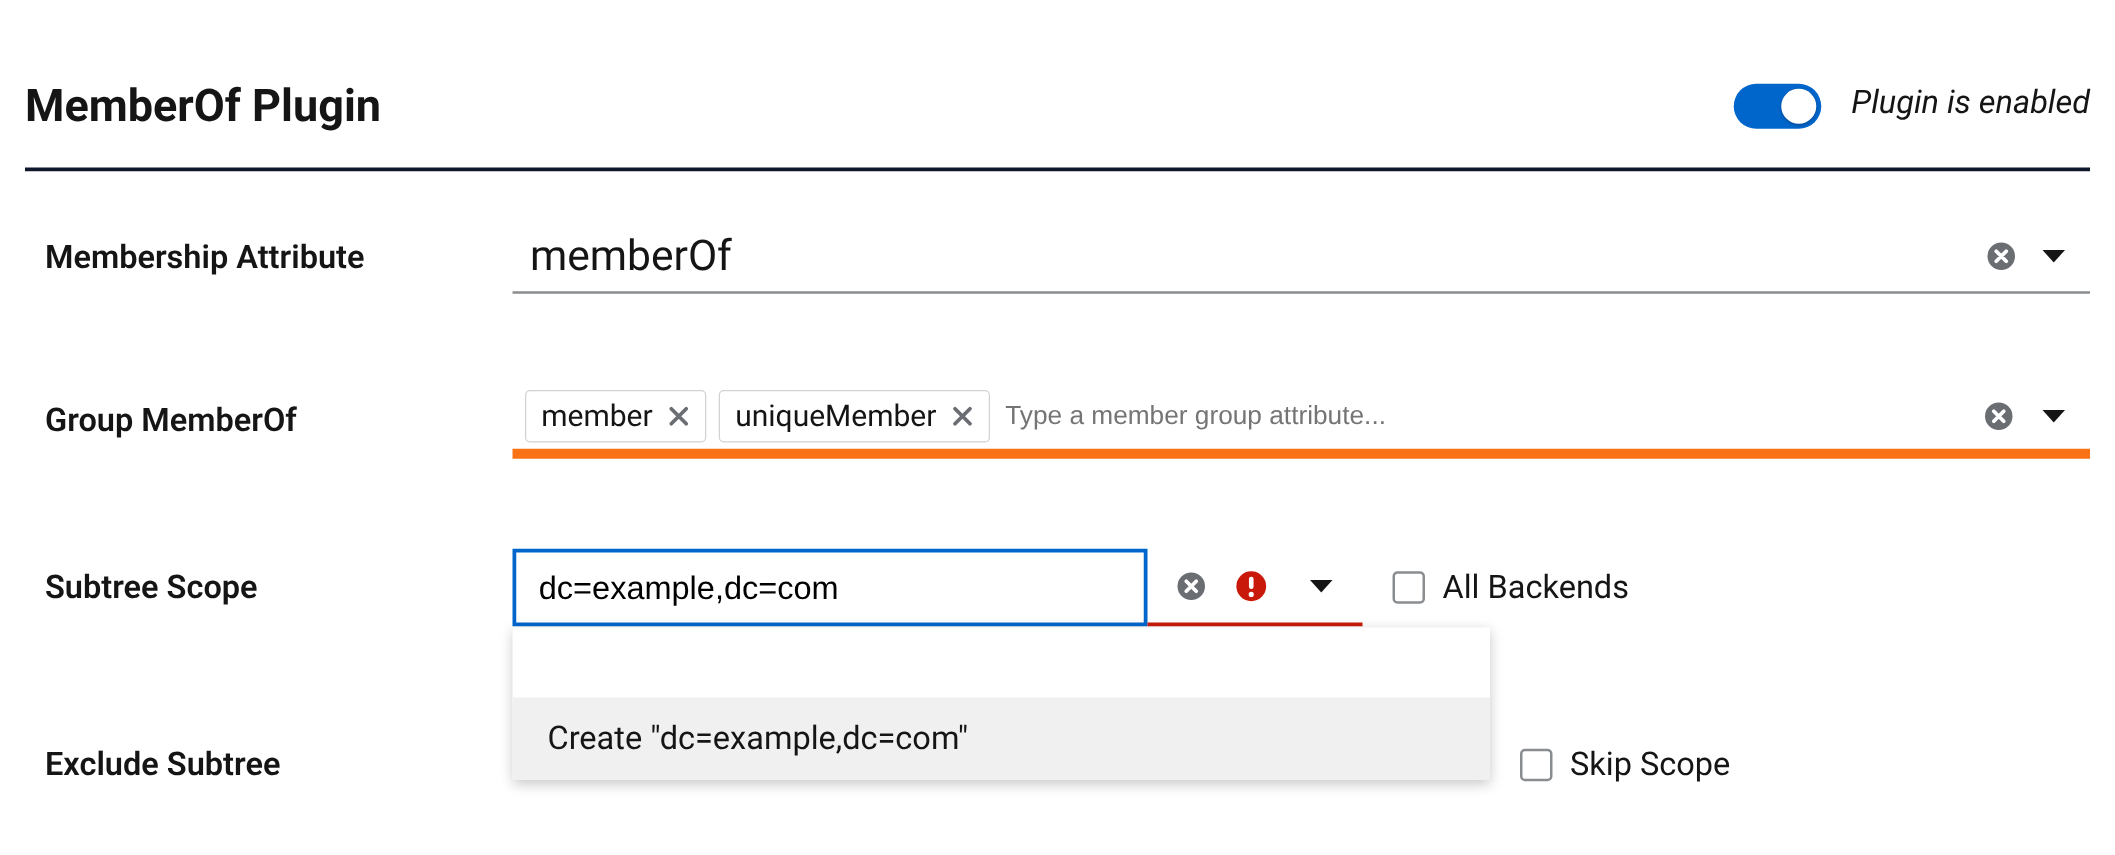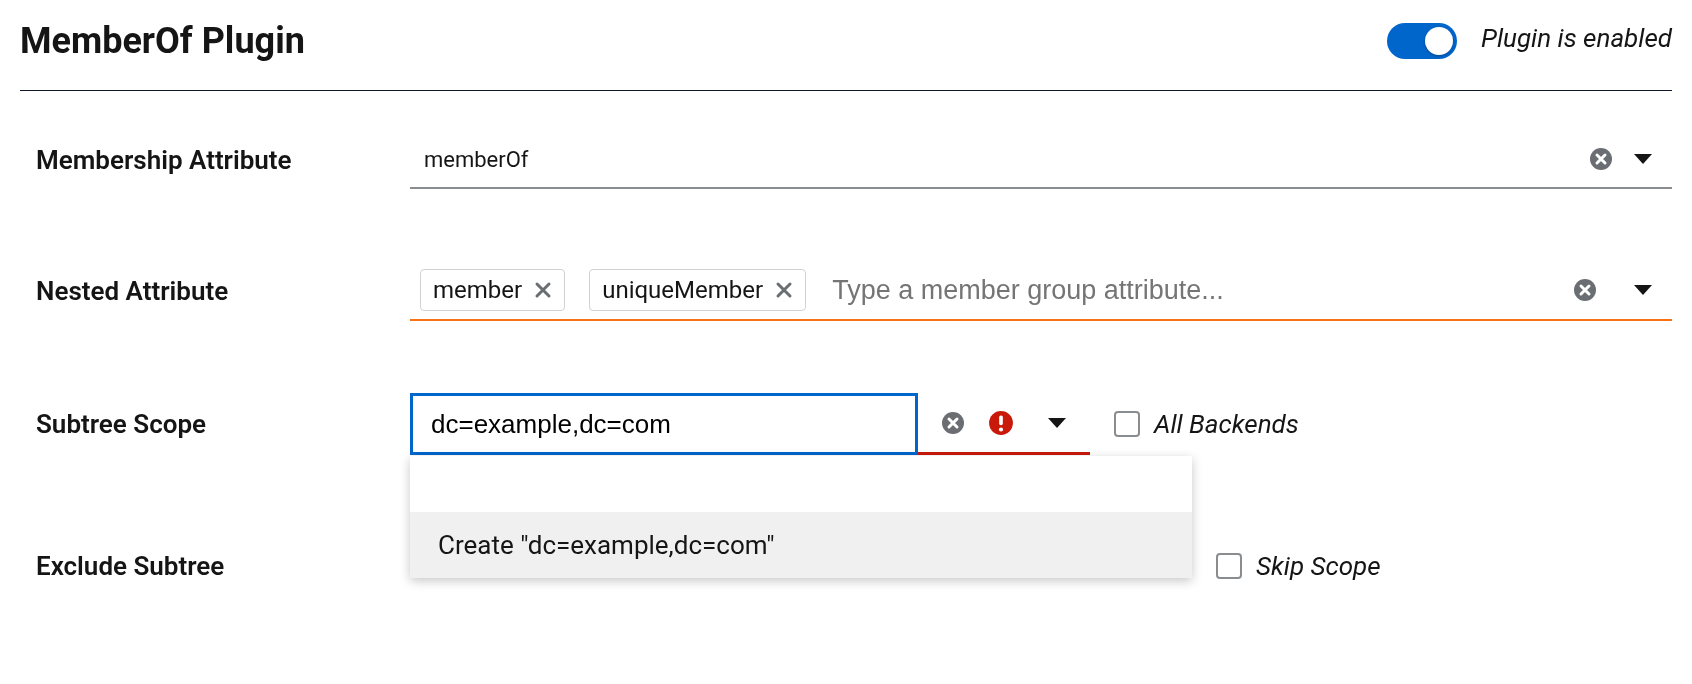--- a/index.html
+++ b/index.html
@@ -9,22 +9,23 @@
     font-family: -apple-system, BlinkMacSystemFont, "Segoe UI", Roboto, "Helvetica Neue", Arial, sans-serif;
     background: #fff;
     color: #151515;
     font-size: 24px;
   }
   .header {
     display: flex;
     justify-content: space-between;
     align-items: center;
     padding-bottom: 28px;
-    border-bottom: 1px solid #0f172a;
+    border-bottom: 3px solid #0f172a;
     margin-bottom: 40px;
+    margin-top: 44px;
   }
   .page-title {
     font-size: 36px;
     font-weight: 700;
     margin: 0;
   }
   .header-right {
     display: flex;
     align-items: flex-start;
     gap: 24px;
@@ -76,21 +77,21 @@
   .select-like {
     display: flex;
     align-items: center;
     border-bottom: 2px solid #8a8d90;
     padding: 10px 14px;
     height: 58px;
     gap: 8px;
   }
   .select-value {
     flex: 1;
-    font-size: 22px;
+    font-size: 34px;
     color: #151515;
   }
   .icon-clear {
     width: 26px;
     height: 26px;
     cursor: pointer;
     display: flex;
     align-items: center;
     justify-content: center;
   }
@@ -103,42 +104,42 @@
     border-top: 10px solid #151515;
     margin-left: 12px;
     margin-right: 6px;
     cursor: pointer;
   }
 
   
   .tags-input {
     display: flex;
     align-items: center;
-    border-bottom: 2px solid #f97316;
+    border-bottom: 8px solid #f97316;
     padding: 6px 14px 6px 10px;
     height: 60px;
-    gap: 24px;
+    gap: 10px;
   }
   .tag {
     display: flex;
     align-items: center;
     border: 1px solid #d2d2d2;
     border-radius: 4px;
     background: #fff;
     padding: 6px 12px;
     gap: 12px;
     font-size: 24px;
   }
   .tag-close svg { fill: #6a6e73; }
   .tag-close { cursor: pointer; display:flex; }
   .tags-text-input {
     flex: 1;
     border: none;
     outline: none;
-    font-size: 27px;
+    font-size: 21px;
     color: #0f172a;
     background: transparent;
   }
 
   
   .scope-wrap {
     display: flex;
     align-items: center;
     gap: 24px;
     position: relative;
@@ -191,21 +192,20 @@
     background: #f0f0f0;
     font-size: 26px;
     cursor: pointer;
   }
 
   .checkbox-wrap {
     display: flex;
     align-items: center;
     gap: 14px;
     font-size: 26px;
-    font-style: italic;
   }
   .checkbox {
     width: 26px;
     height: 26px;
     border: 2px solid #8a8d90;
     border-radius: 4px;
     cursor: pointer;
     background: #fff;
   }
 
@@ -244,21 +244,21 @@
             <circle cx="12" cy="12" r="11"></circle>
             <path d="M8 8 L16 16 M16 8 L8 16" stroke="#fff" stroke-width="3" stroke-linecap="round"></path>
           </svg>
       </span>
       <span class="icon-caret"></span>
     </div>
   </div>
 </div>
 
 <div class="form-row">
-  <div class="form-label">Nested Attribute</div>
+  <div class="form-label">Group MemberOf</div>
   <div class="form-control-area">
     <div class="tags-input">
       <div class="tag">
         <span>member</span>
         <span class="tag-close">
           <svg viewBox="0 0 24 24" width="18" height="18">
               <path d="M4 4 L20 20 M20 4 L4 20" stroke="#6a6e73" stroke-width="4" stroke-linecap="round"></path>
             </svg>
         </span>
       </div>

